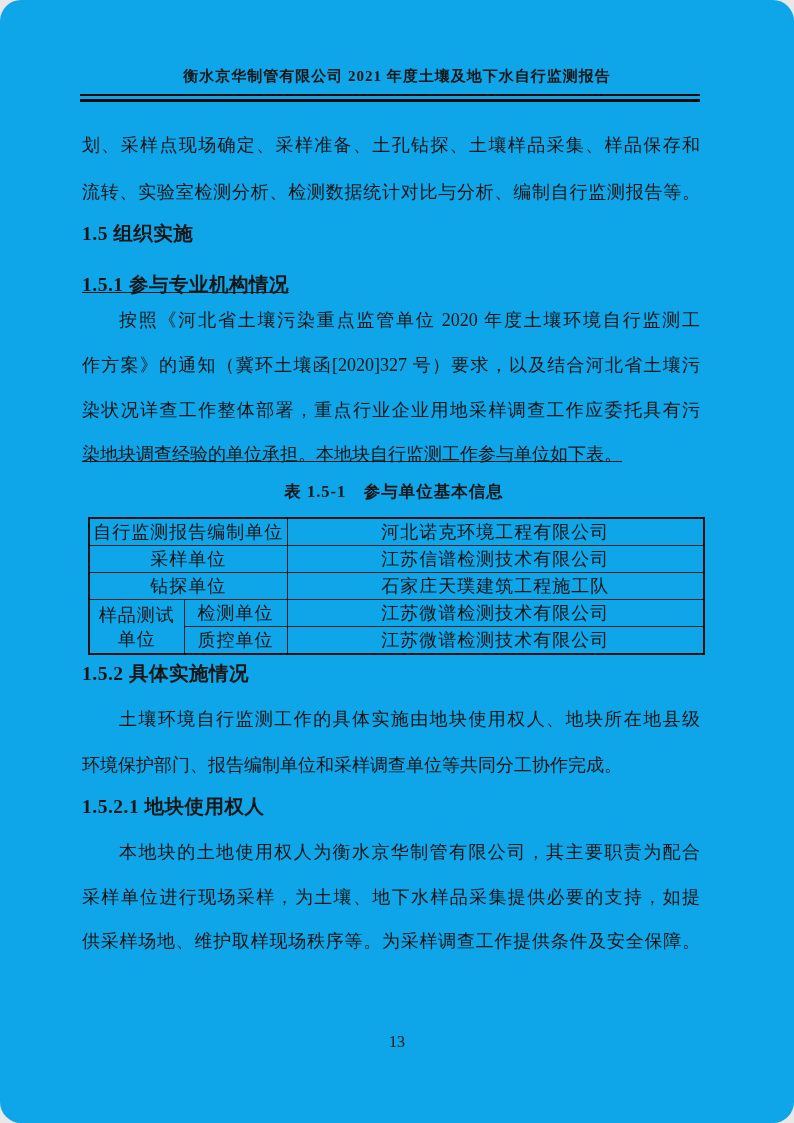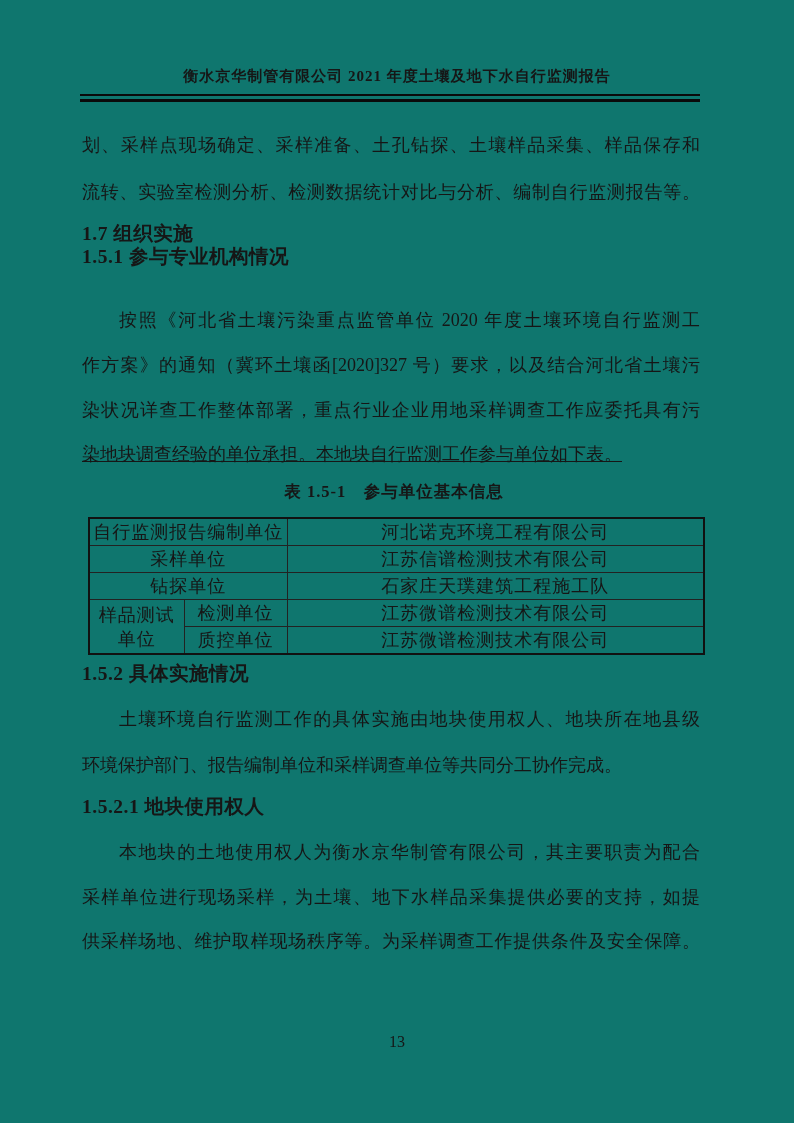--- a/index.html
+++ b/index.html
@@ -1,23 +1,24 @@
 <!DOCTYPE html>
 <html><head>
 <meta charset="utf-8">
 <style>
   html,body { margin:0; padding:0; background:#e8e8e8; }
   .page {
     position:relative;
     width:794px; height:1123px;
     margin:0 auto;
-    background:#0f766e;
+    background:#0ea5e9;
     font-family:"Liberation Serif","DejaVu Serif",serif;
     color:#161616;
     overflow:hidden;
+    border-radius:21px;
   }
   .abs { position:absolute; }
 
   .doc-header {
     top:60px; left:82px; width:630px; height:32px;
     line-height:32px; text-align:center;
     font-size:15px; font-weight:bold; letter-spacing:1px;
   }
   .header-rule {
     top:94px; left:80px; width:620px; height:3px;
@@ -66,22 +67,22 @@
 <body>
 
 <div class="page">
 
   <div class="abs doc-header">衡水京华制管有限公司 2021 年度土壤及地下水自行监测报告</div>
   <div class="abs header-rule"></div>
 
   <div class="abs bodyline just" style="top:122px;">划、采样点现场确定、采样准备、土孔钻探、土壤样品采集、样品保存和</div>
   <div class="abs bodyline just" style="top:169px;">流转、实验室检测分析、检测数据统计对比与分析、编制自行监测报告等。</div>
 
-  <div class="abs heading" style="top:211px;">1.7 组织实施</div>
-  <div class="abs heading" style="top:234px;">1.5.1 参与专业机构情况</div>
+  <div class="abs heading" style="top:211px;">1.5 组织实施</div>
+  <div class="abs heading" style="top:262px;text-decoration:underline;">1.5.1 参与专业机构情况</div>
 
   <div class="abs bodyline just indent" style="top:297px;">按照《河北省土壤污染重点监管单位 2020 年度土壤环境自行监测工</div>
   <div class="abs bodyline just" style="top:342px;">作方案》的通知（冀环土壤函[2020]327 号）要求，以及结合河北省土壤污</div>
   <div class="abs bodyline just" style="top:387px;">染状况详查工作整体部署，重点行业企业用地采样调查工作应委托具有污</div>
   <div class="abs bodyline tail" style="top:431px;text-decoration:underline;">染地块调查经验的单位承担。本地块自行监测工作参与单位如下表。</div>
 
   <div class="abs table-caption">表 1.5-1　参与单位基本信息</div>
 
   <table class="participants">
     <colgroup>

